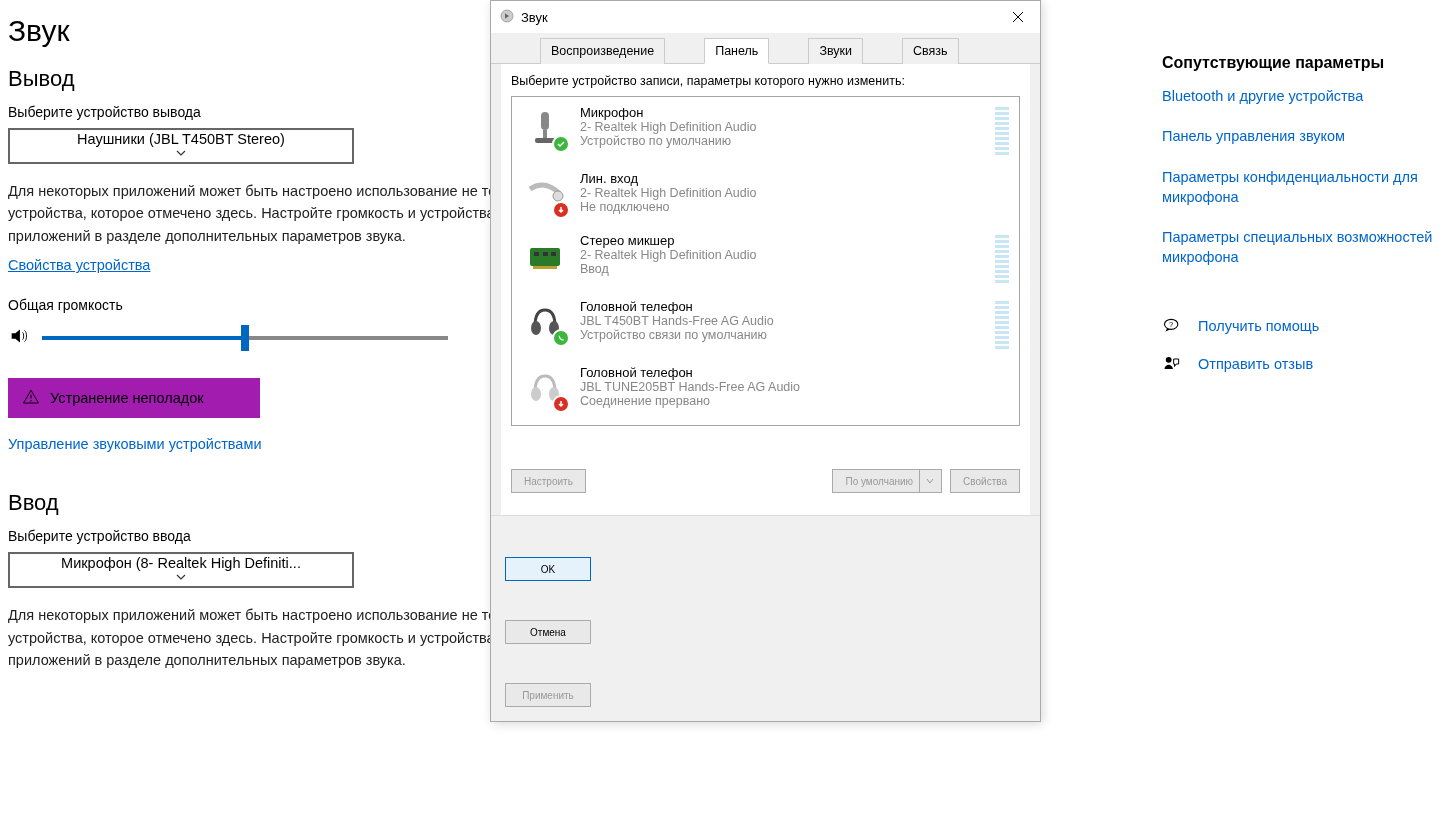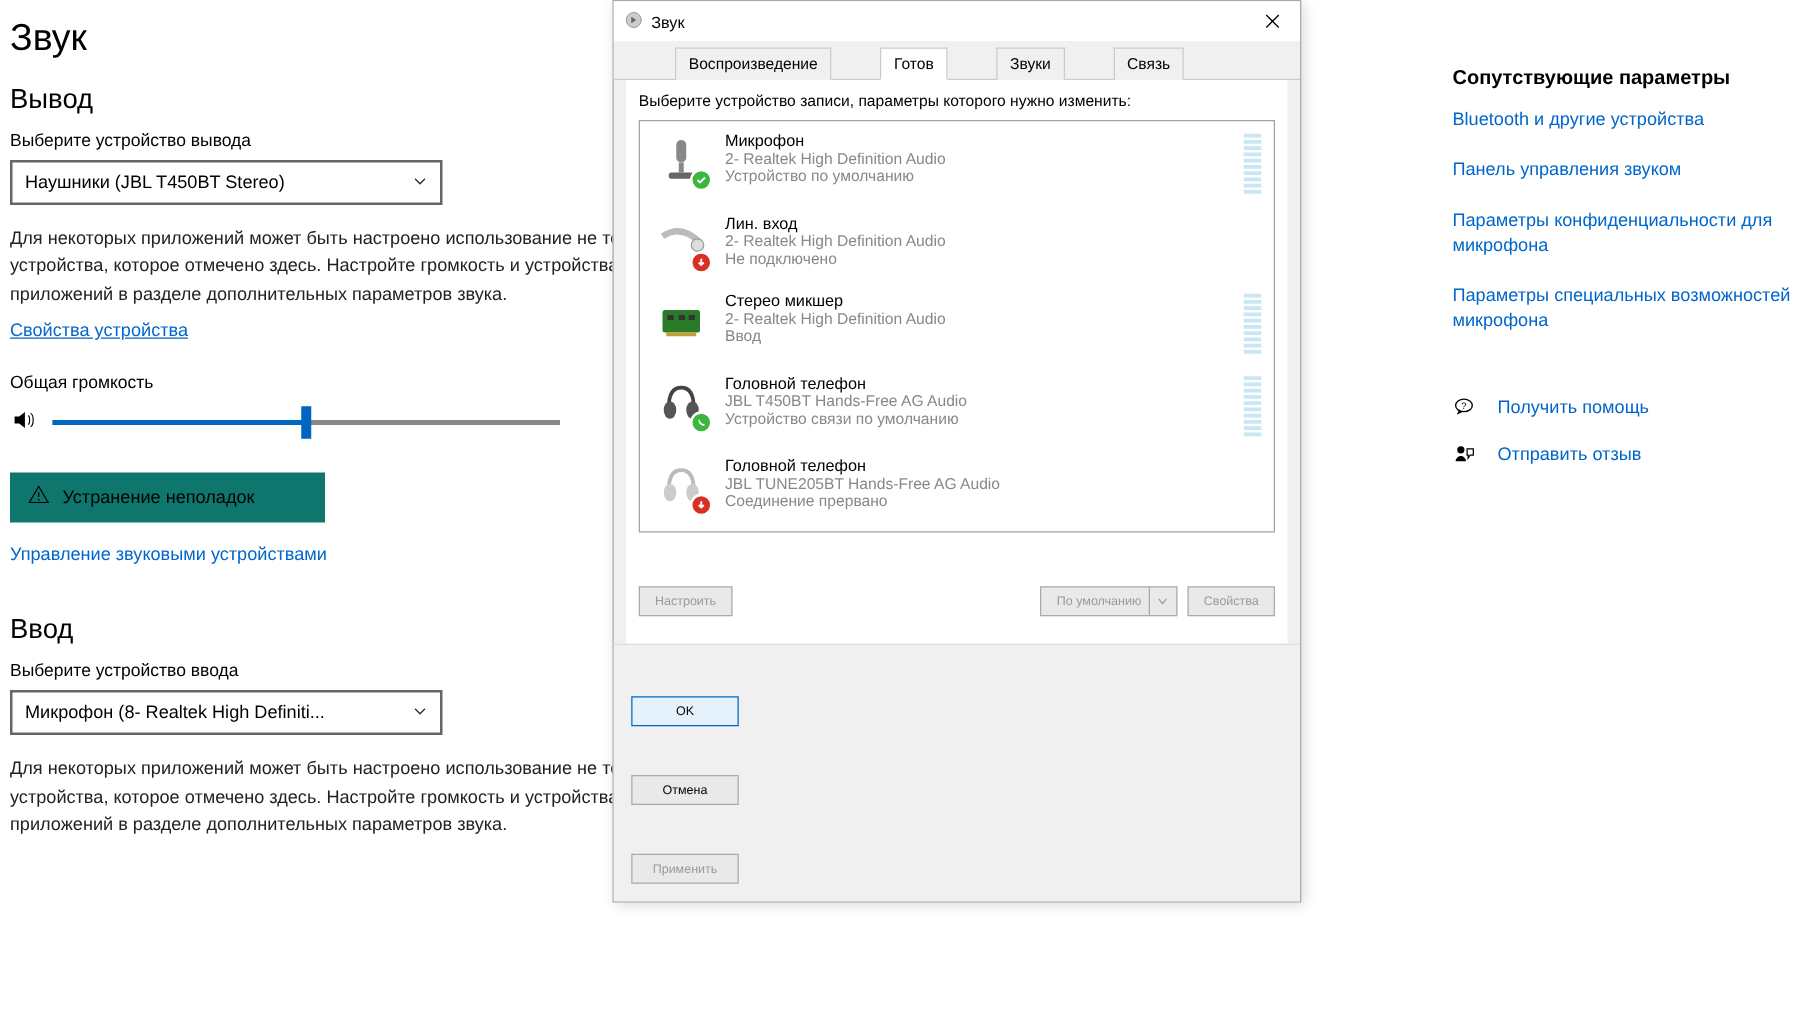--- a/index.html
+++ b/index.html
@@ -31,25 +31,26 @@
     .field-label {
       font-size: 14px;
       margin: 8px 0 8px 0;
     }
     .combo {
       width: 346px;
       height: 36px;
       border: 2px solid #666;
       display: flex;
       align-items: center;
-      justify-content: space-between;
+      justify-content: center;
       padding: 0 10px;
       font-size: 14.5px;
       cursor: pointer;
       background: #fff;
+      flex-direction: column;
     }
     .combo .chev { font-size: 12px; color: #333; }
     .para {
       font-size: 14.5px;
       color: #222;
       max-width: 580px;
       line-height: 1.55;
       margin-top: 16px;
     }
     .link {
@@ -85,21 +86,21 @@
       top: 50%;
       transform: translate(-50%, -50%);
       width: 8px;
       height: 26px;
       background: #0067c0;
     }
     .troubleshoot-btn {
       margin-top: 28px;
       width: 252px;
       height: 40px;
-      background: #0f766e;
+      background: #a21caf;
       border: none;
       display: flex;
       align-items: center;
       gap: 10px;
       padding: 0 14px;
       font-size: 14.5px;
       cursor: pointer;
     }
     .right-panel {
       position: absolute;
@@ -365,21 +366,21 @@
     <div class="dlg-close">
       <svg width="12" height="12" viewBox="0 0 12 12">
           <path d="M1 1 L11 11 M11 1 L1 11" stroke="#000" stroke-width="1"></path>
         </svg>
 
     </div>
   </div>
 
   <div class="tabs">
     <div class="tab">Воспроизведение</div>
-    <div class="tab active">Готов</div>
+    <div class="tab active">Панель</div>
     <div class="tab">Звуки</div>
     <div class="tab">Связь</div>
   </div>
 
   <div class="tab-body">
     <div class="instr">Выберите устройство записи, параметры которого нужно изменить:</div>
     <div class="device-list" id="device-list">
         <div class="dev">
           <div class="dev-icon">
             <svg width="40" height="40" viewBox="0 0 40 40">

